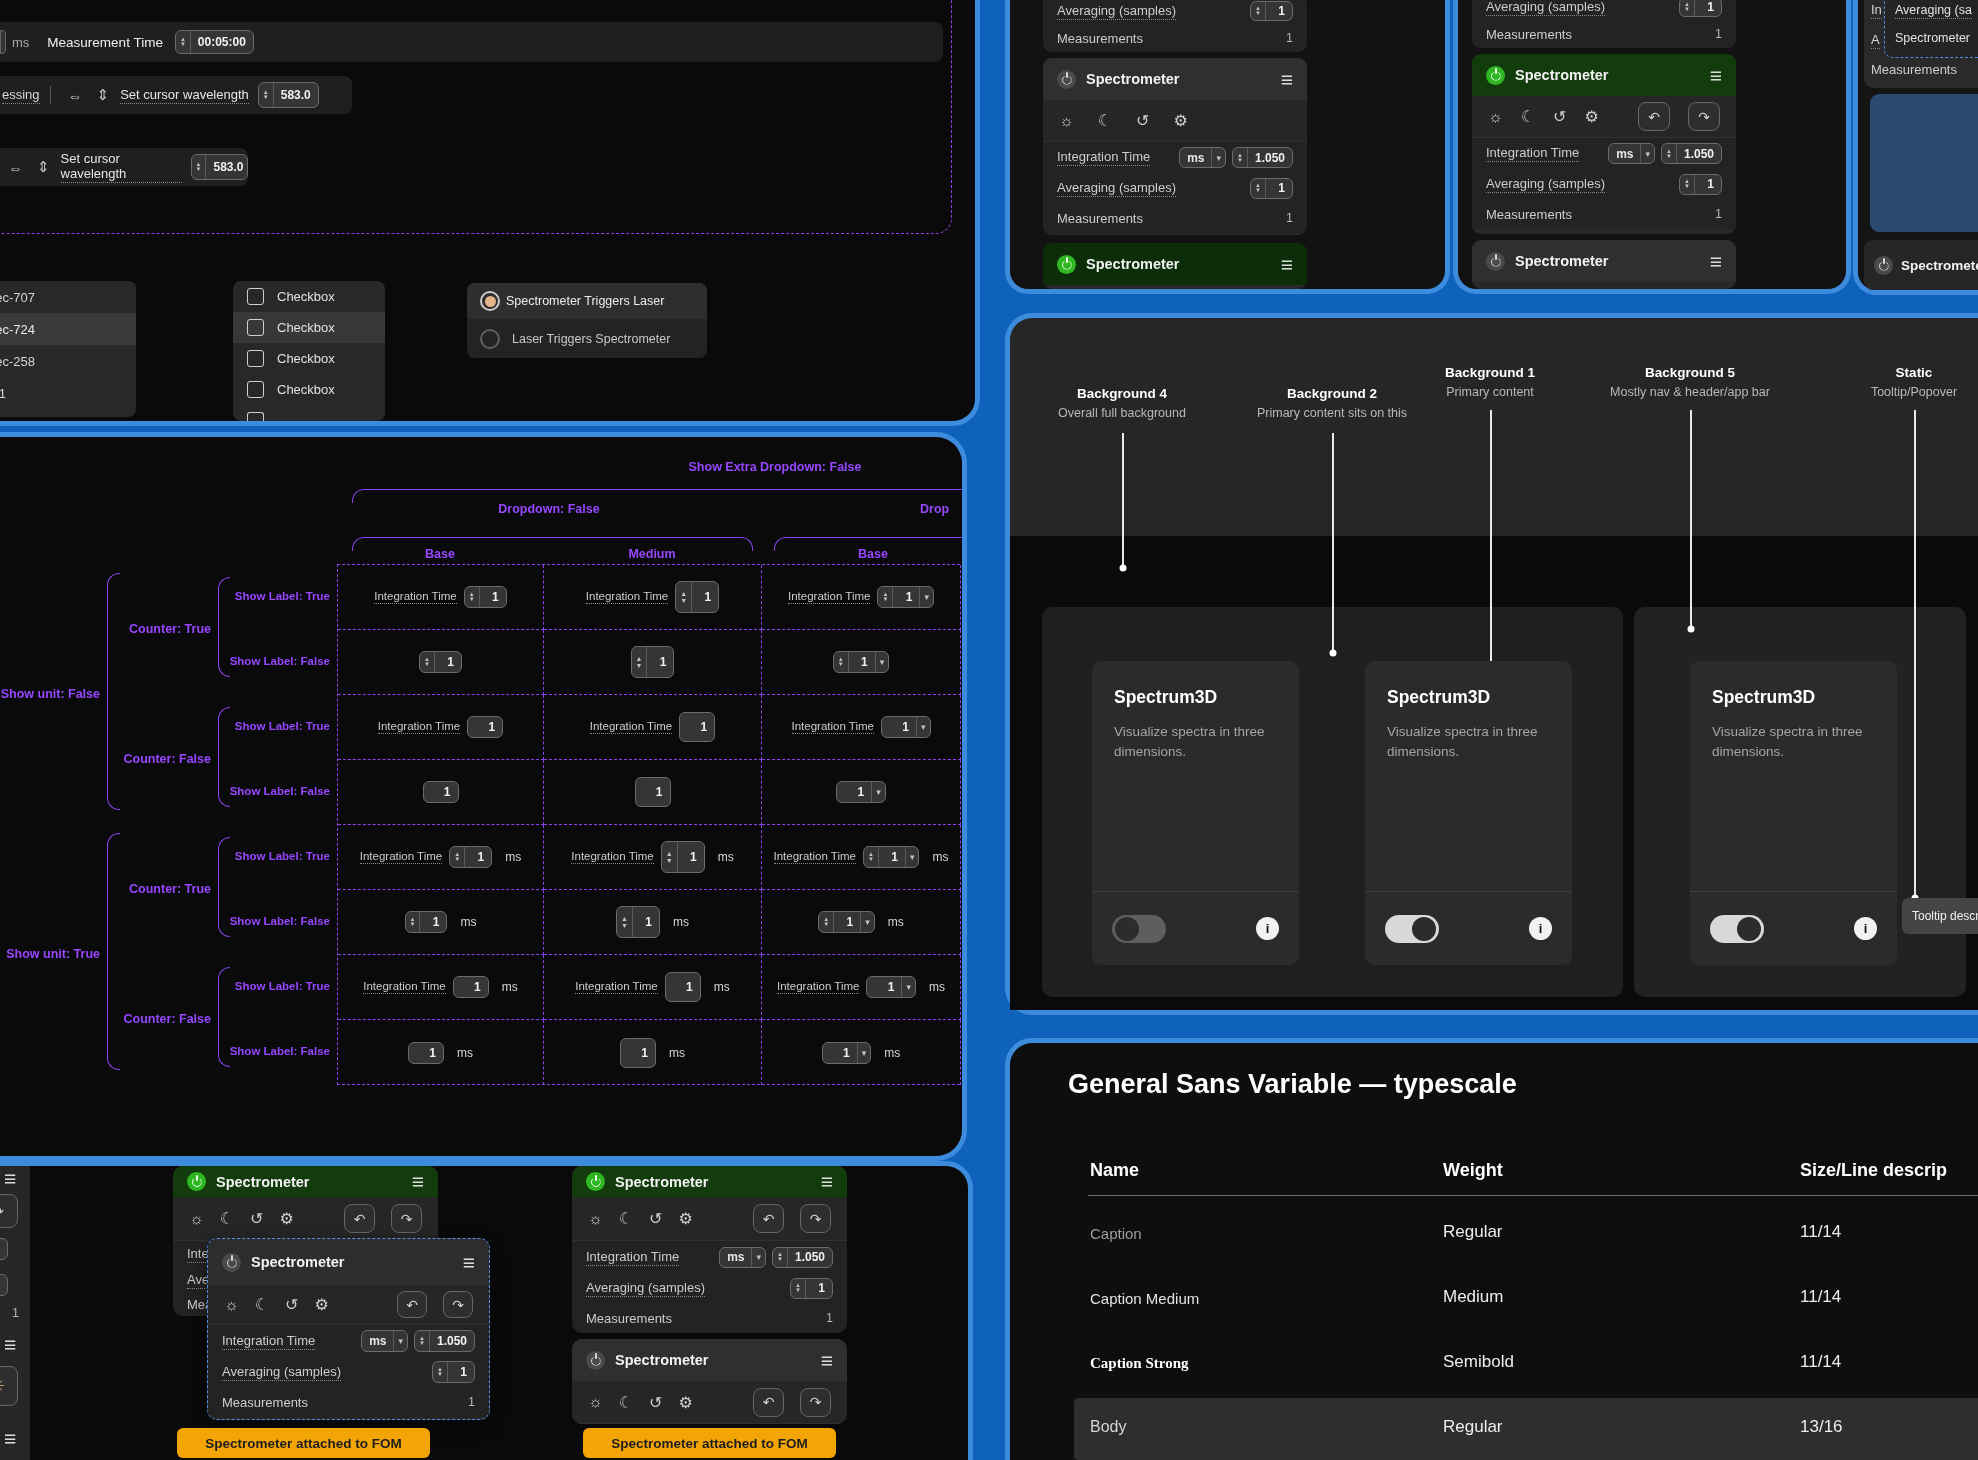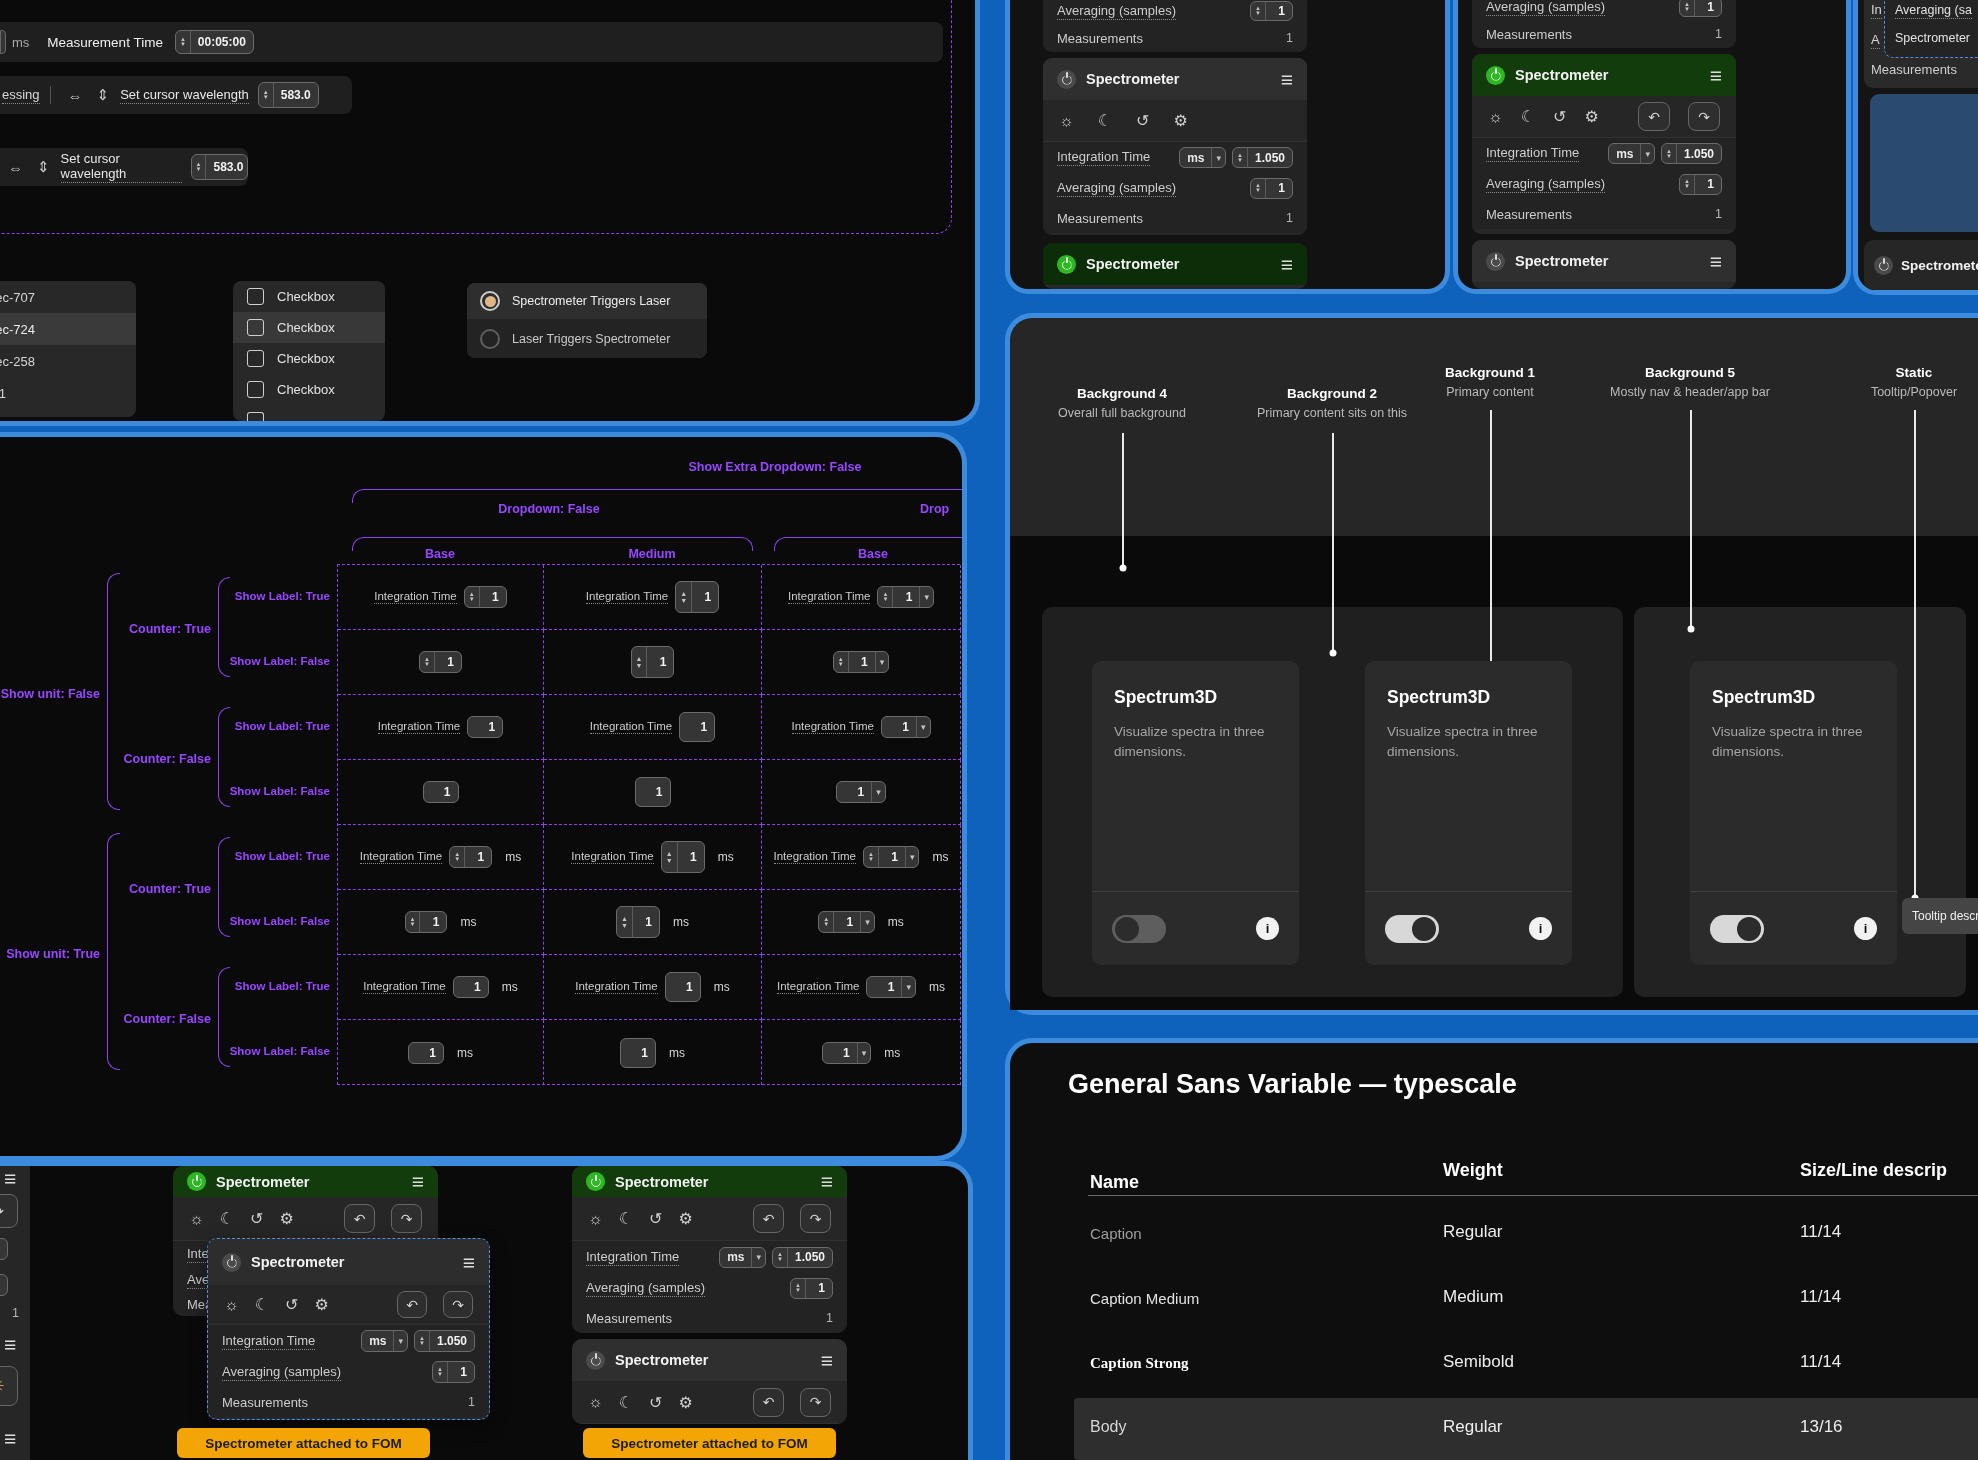--- a/index.html
+++ b/index.html
@@ -170,21 +170,21 @@
     <div style="height:31px;display:flex;align-items:center;gap:13px;padding:0 14px;">
         <span class="cb"></span>
         <span style="font-size:13px;color:#e2e2e2;">Checkbox</span>
       </div>
     <div style="height:16px;display:flex;align-items:flex-end;gap:13px;padding:0 14px;">
         <span class="cb" style="height:9px;border-bottom:none;border-radius:3px 3px 0 0;"></span>
       </div>
   </div>
 
   <div class="abs" style="left:467px;top:283px;width:240px;height:75px;border-radius:8px;overflow:hidden;background:#2c2c2c;">
-    <div style="height:36px;display:flex;align-items:center;gap:12px;padding:0 13px;background:#2e2e2e;">
+    <div style="height:36px;display:flex;align-items:center;gap:6px;padding:0 13px;background:#2e2e2e;">
       <span class="rad sel"></span>
       <span style="font-size:12.5px;color:#ececec;">Spectrometer Triggers Laser</span>
     </div>
     <div style="height:39px;display:flex;align-items:center;gap:12px;padding:0 13px;background:#232323;">
       <span class="rad"></span>
       <span style="font-size:12.5px;color:#c9c9c9;">Laser Triggers Spectrometer</span>
     </div>
   </div>
 </div>
 
@@ -676,21 +676,21 @@
   </div>
 
   <div class="abs" style="left:892px;top:580px;width:90px;height:36px;background:#454545;border-radius:6px;display:flex;align-items:center;padding:0 10px;">
     <span style="font-size:12px;color:#f0f0f0;white-space:nowrap;">Tooltip descrip</span>
   </div>
 </div>
 
 <div class="panel" style="left:1010px;top:1043px;width:968px;height:417px;border-radius:22px 0 0 0;background:#0e0e0e;overflow:hidden;">
   <div class="tcell" style="left:58px;top:26px;font-size:27px;font-weight:700;color:#fff;">General Sans Variable — typescale</div>
 
-  <div class="tcell" style="left:80px;top:129px;font-size:18px;font-weight:700;color:#fff;">Name</div>
+  <div class="tcell" style="left:80px;top:117px;font-size:18px;font-weight:700;color:#fff;">Name</div>
   <div class="tcell" style="left:433px;top:117px;font-size:18px;font-weight:700;color:#fff;">Weight</div>
   <div class="tcell" style="left:790px;top:117px;font-size:18px;font-weight:700;color:#fff;">Size/Line descrip</div>
   <div class="abs" style="left:78px;top:152px;width:890px;height:1px;background:#6a6a6a;"></div>
 
   <div class="abs" style="left:0;top:160px;width:968px;height:65px;">
     <span class="tcell" style="left:80px;top:22px;font-size:15px;color:#9e9e9e;">Caption</span>
     <span class="tcell" style="left:433px;top:19px;font-size:17px;color:#ededed;">Regular</span>
     <span class="tcell" style="left:790px;top:19px;font-size:17px;color:#ededed;">11/14</span>
   </div>
   <div class="abs" style="left:0;top:225px;width:968px;height:65px;">

